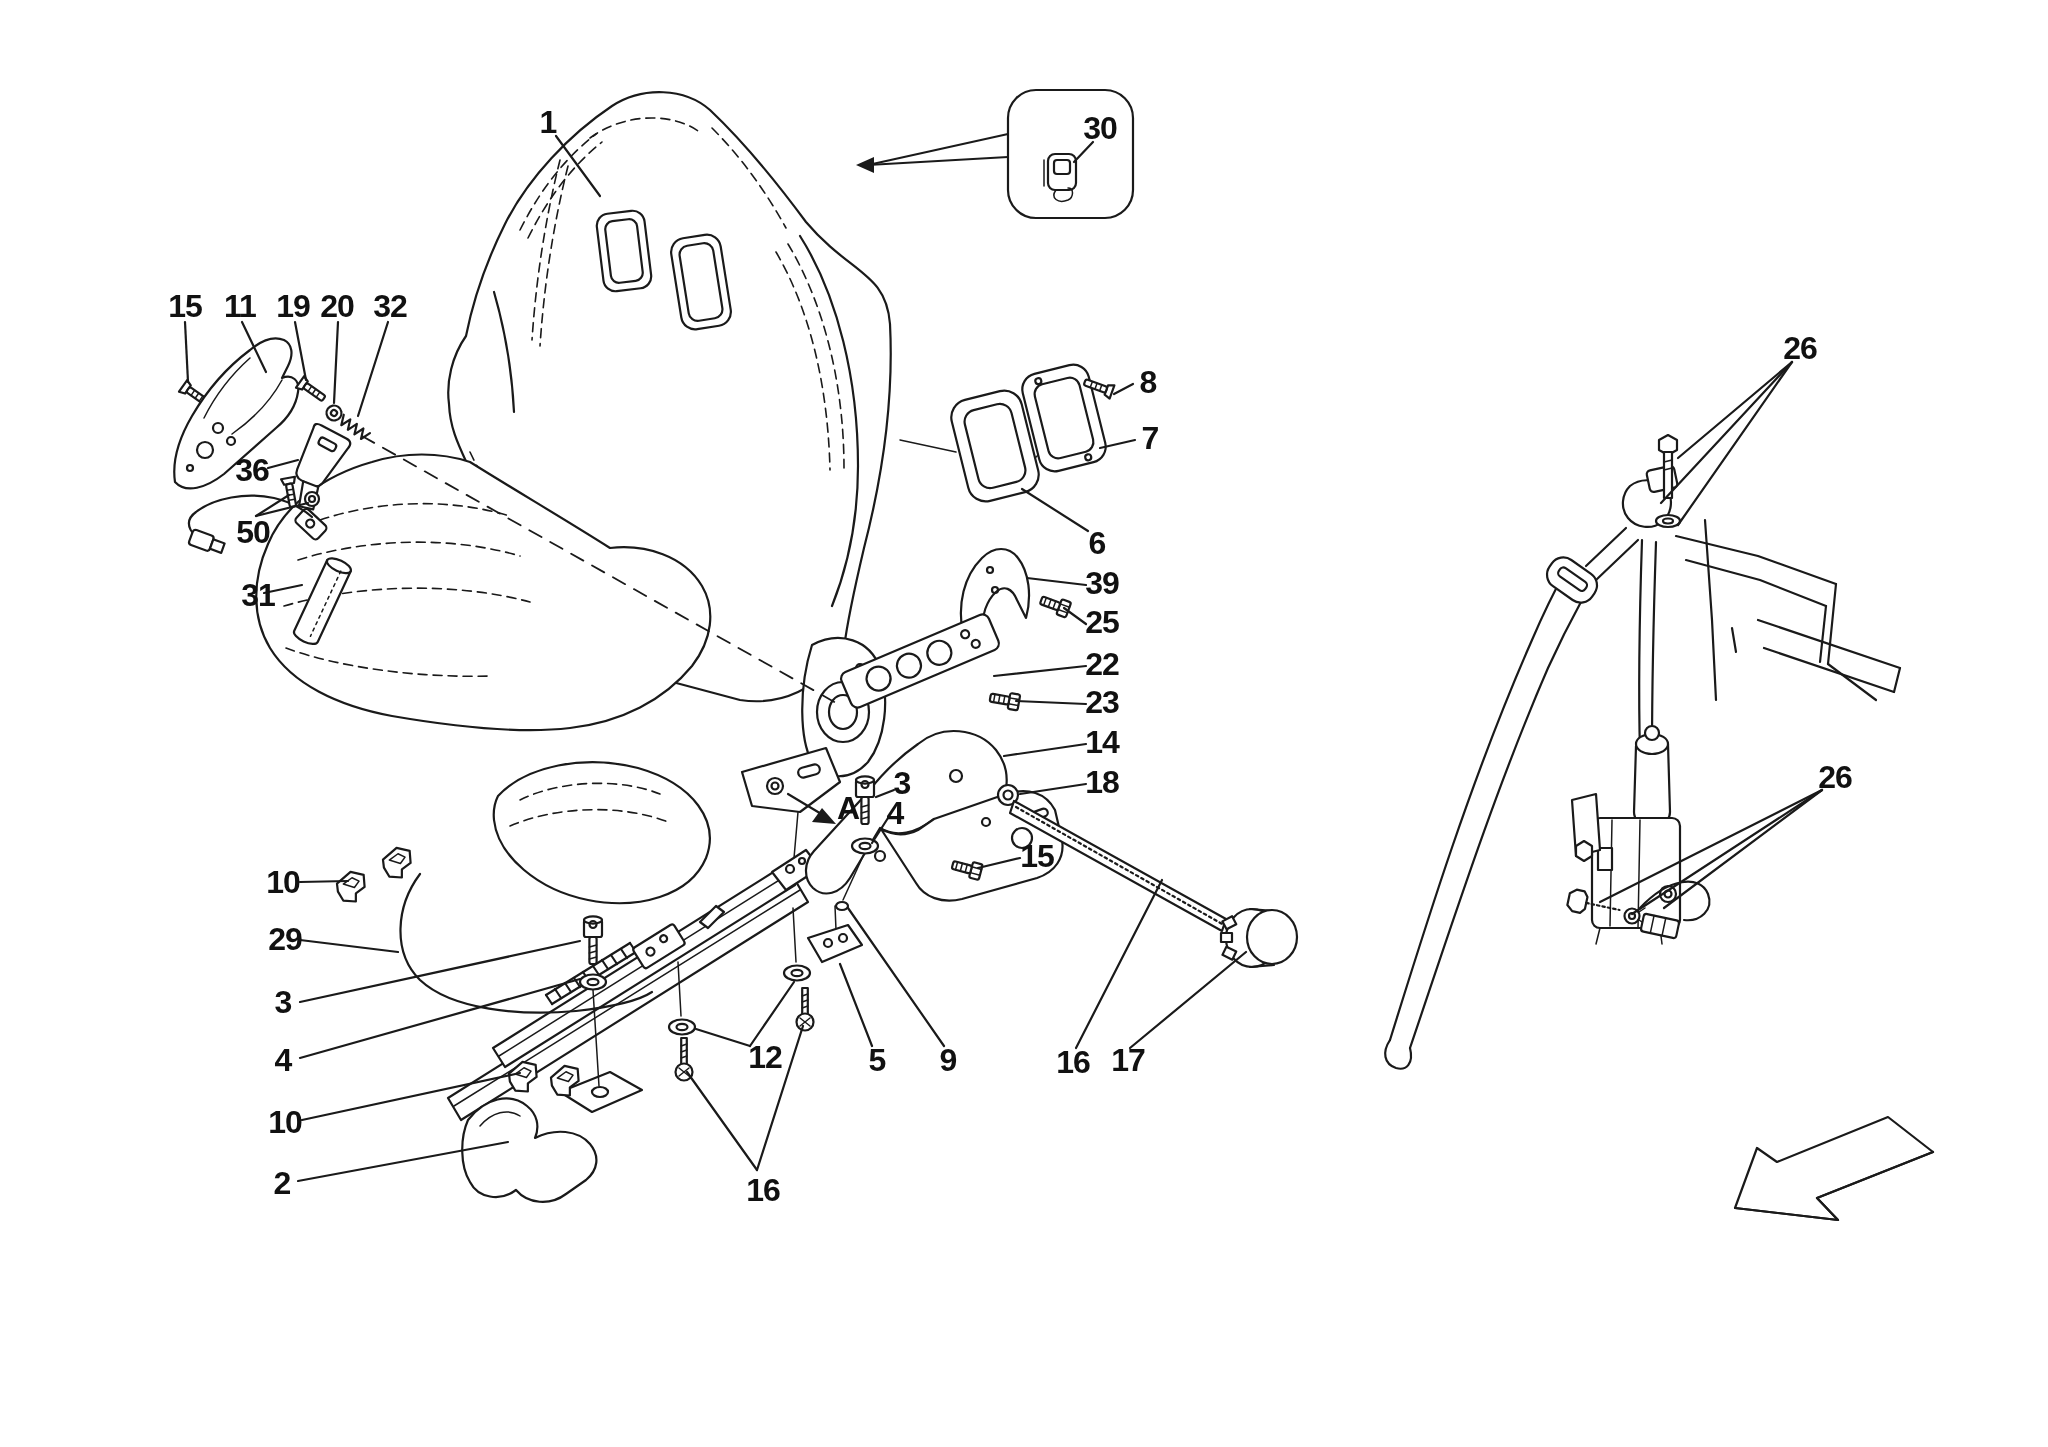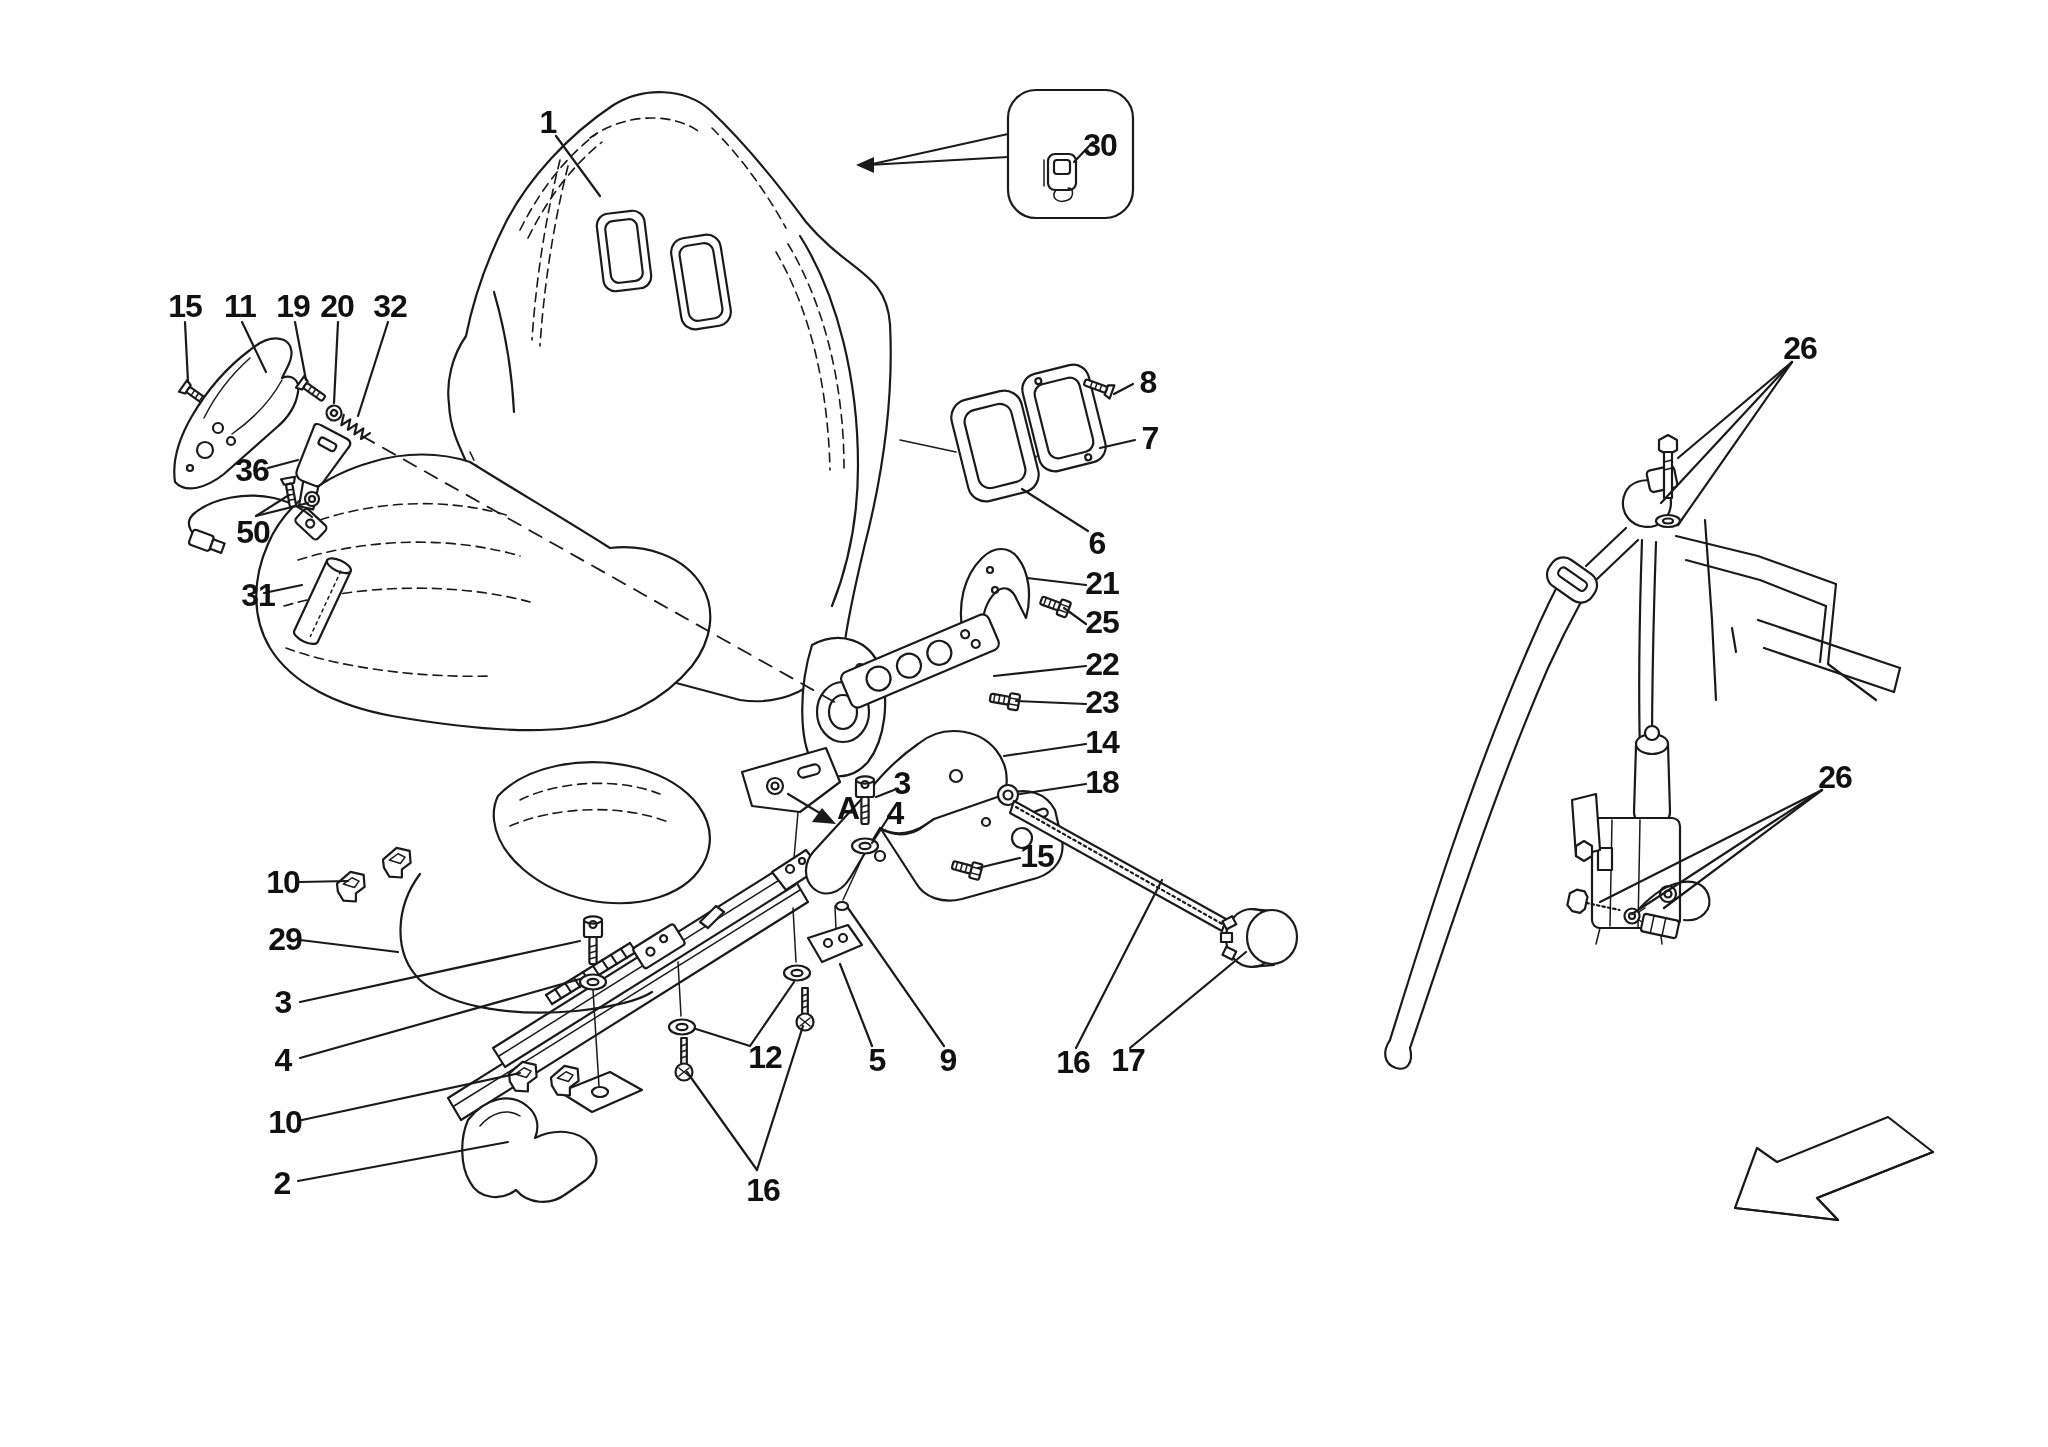--- a/index.html
+++ b/index.html
@@ -444,33 +444,33 @@
     <line x1="1792" y1="362" x2="1661" y2="503"></line>
     <line x1="1792" y1="362" x2="1678" y2="525"></line>
     <line x1="1822" y1="790" x2="1600" y2="902"></line>
     <line x1="1822" y1="790" x2="1632" y2="914"></line>
     <line x1="1822" y1="790" x2="1664" y2="908"></line>
   </g>
   <polygon class="k" points="836,824 822,808 812,822"></polygon>
 </svg>
 
   <div class="lbl" style="left:548px;top:122px">1</div>
-  <div class="lbl" style="left:1100px;top:145px">30</div>
+  <div class="lbl" style="left:1100px;top:128px">30</div>
   <div class="lbl" style="left:185px;top:306px">15</div>
   <div class="lbl" style="left:240px;top:306px">11</div>
   <div class="lbl" style="left:293px;top:306px">19</div>
   <div class="lbl" style="left:337px;top:306px">20</div>
   <div class="lbl" style="left:390px;top:306px">32</div>
   <div class="lbl" style="left:252px;top:470px">36</div>
   <div class="lbl" style="left:253px;top:532px">50</div>
   <div class="lbl" style="left:258px;top:595px">31</div>
   <div class="lbl" style="left:1148px;top:382px">8</div>
   <div class="lbl" style="left:1150px;top:438px">7</div>
   <div class="lbl" style="left:1097px;top:543px">6</div>
-  <div class="lbl" style="left:1102px;top:583px">21</div>
+  <div class="lbl" style="left:1102px;top:583px">39</div>
   <div class="lbl" style="left:1102px;top:622px">25</div>
   <div class="lbl" style="left:1102px;top:664px">22</div>
   <div class="lbl" style="left:1102px;top:702px">23</div>
   <div class="lbl" style="left:1102px;top:742px">14</div>
   <div class="lbl" style="left:1102px;top:782px">18</div>
   <div class="lbl" style="left:1037px;top:856px">15</div>
   <div class="lbl" style="left:902px;top:783px">3</div>
   <div class="lbl" style="left:895px;top:813px">4</div>
   <div class="lbl" style="left:848px;top:808px">A</div>
   <div class="lbl" style="left:283px;top:882px">10</div>

